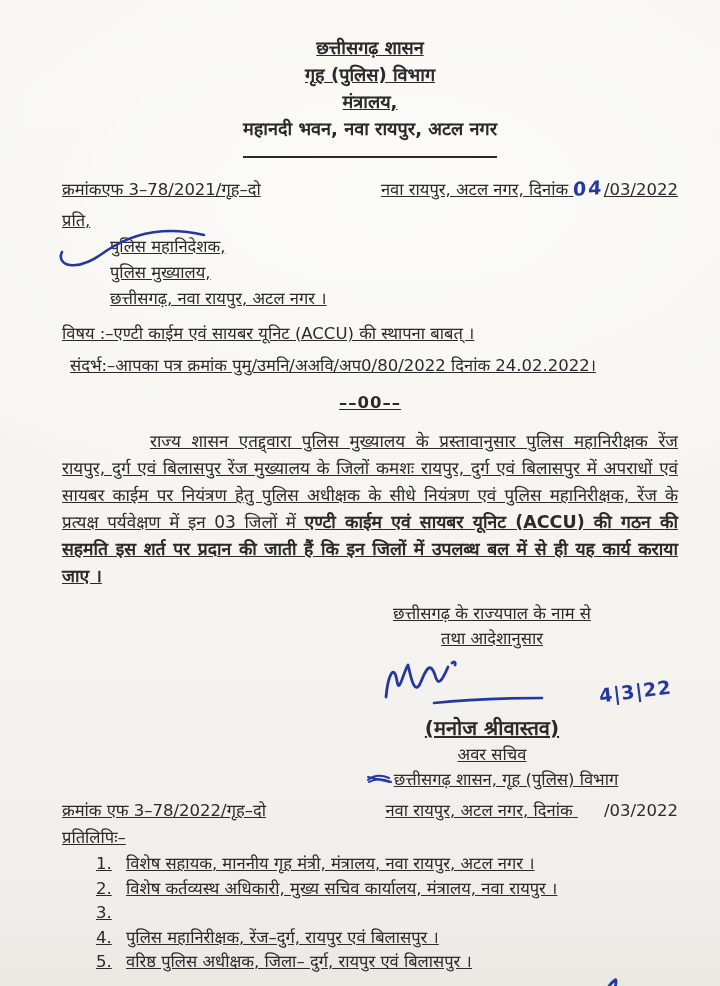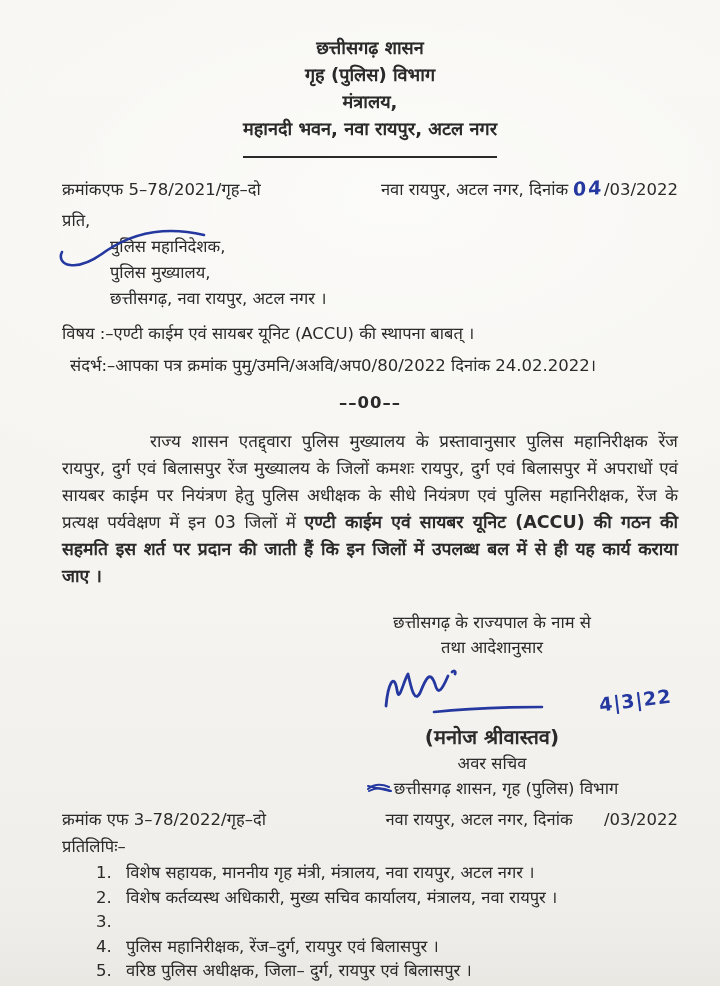--- a/index.html
+++ b/index.html
@@ -5,37 +5,37 @@
   html,body{margin:0;padding:0;background:#e8e7e3;}
   .page{
     width:720px;height:986px;box-sizing:border-box;
     margin:0 auto;position:relative;overflow:hidden;
     padding:34px 42px 0 62px;
     background:
       radial-gradient(ellipse 900px 500px at 55% 20%, rgba(255,255,255,.55), rgba(255,255,255,0) 70%),
       linear-gradient(180deg,#f7f6f2 0%,#f5f4f0 60%,#efeeea 92%,#e9e8e3 100%);
     color:#2a2a2a;
     font-family:"DejaVu Sans","Liberation Sans",sans-serif;
-    font-size:16.5px;line-height:1.5;
+    font-size:16.5px;line-height:1.5;text-decoration:underline;
   }
   .center{text-align:center;}
   .letterhead{line-height:27px;font-weight:bold;font-size:18px;}
   .letterhead .addr{display:inline-block;border-bottom:2px solid #2a2a2a;padding-bottom:14px;}
   .refline{display:flex;justify-content:space-between;align-items:baseline;margin-top:16px;}
   .pen{color:#2438a0;}
   .hand{display:inline-block;font-weight:bold;font-size:19px;transform:rotate(-4deg) skewX(-6deg);letter-spacing:2px;}
   .to-label{margin-top:6px;}
   .to-block{margin-left:48px;position:relative;line-height:26px;}
   .tick{position:absolute;left:-56px;top:-14px;}
   .subject{margin-top:10px;}
   .reference{margin-top:8px;padding-left:8px;}
   .divider{margin-top:12px;letter-spacing:1px;font-weight:bold;}
   .body-para{margin-top:12px;text-indent:88px;text-align:justify;line-height:27px;font-size:17px;}
   .body-para b{font-size:17.5px;}
-  .authority{width:372px;margin-left:auto;margin-top:21px;text-align:center;position:relative;}
+  .authority{width:372px;margin-left:auto;margin-top:12px;text-align:center;position:relative;}
   .authority .l1{font-size:16.5px;}
   .sig-zone{position:relative;height:62px;}
   .sig-zone svg{position:absolute;left:70px;top:2px;}
   .sig-date{position:absolute;right:6px;top:26px;font-size:19px;transform:rotate(-7deg);font-weight:bold;letter-spacing:1px;}
   .signer-name{font-weight:bold;font-size:20px;}
   .dept-line{white-space:nowrap;}
   .strike{vertical-align:-1px;margin-right:-2px;}
   .copies-ref{display:flex;justify-content:space-between;align-items:baseline;margin-top:6px;}
   .copies-date{display:inline-block;margin-left:26px;}
   .copy-label{margin-top:2px;}
@@ -52,21 +52,21 @@
 <div class="page">
 
   <div class="letterhead center">
     <div>छत्तीसगढ़ शासन</div>
     <div>गृह (पुलिस) विभाग</div>
     <div>मंत्रालय,</div>
     <div><span class="addr">महानदी भवन, नवा रायपुर, अटल नगर</span></div>
   </div>
 
   <div class="refline">
-    <span>क्रमांकएफ 5–78/2021/गृह–दो</span>
+    <span>क्रमांकएफ 3–78/2021/गृह–दो</span>
     <span>
       <span>नवा रायपुर, अटल नगर, दिनांक</span>
       <span class="pen hand">04</span><span>/03/2022</span>
     </span>
   </div>
 
   <div class="to-label">प्रति,</div>
   <div class="to-block">
     <svg class="tick stroke" width="160" height="52" viewBox="0 0 160 52">
       <path d="M8 32 C 5 38, 8 44, 16 45 C 28 47, 40 40, 52 31 C 80 12, 112 6, 150 15" stroke-width="2.6"></path>

